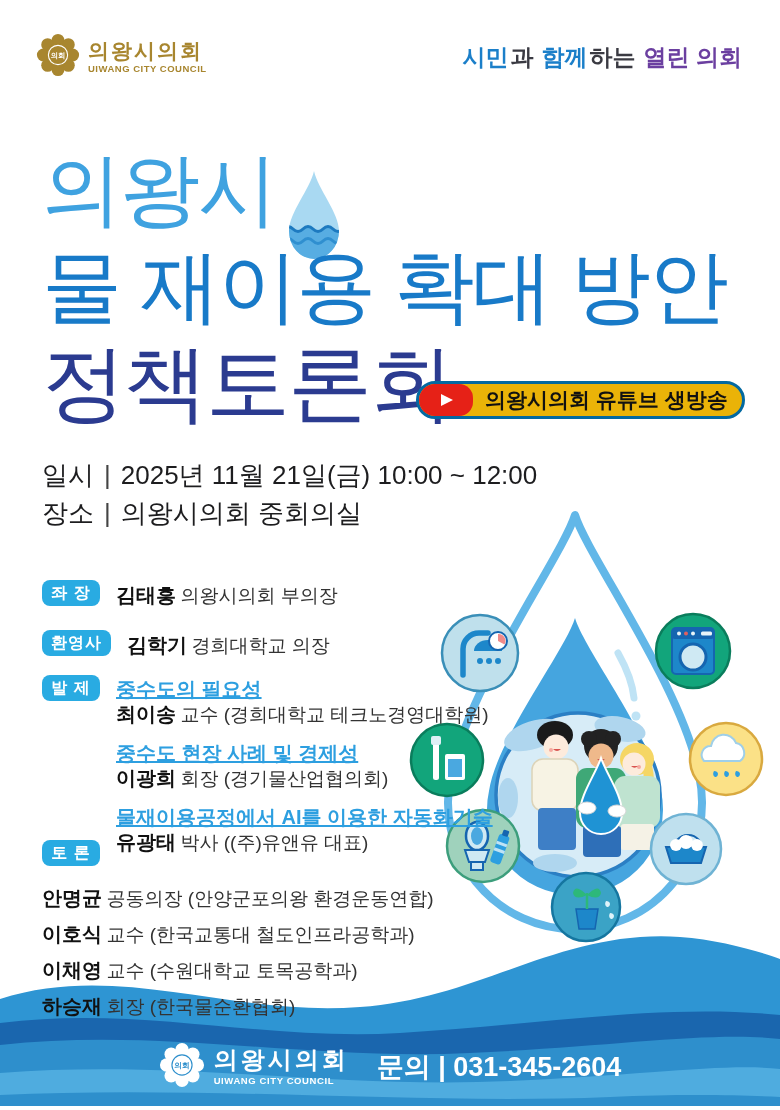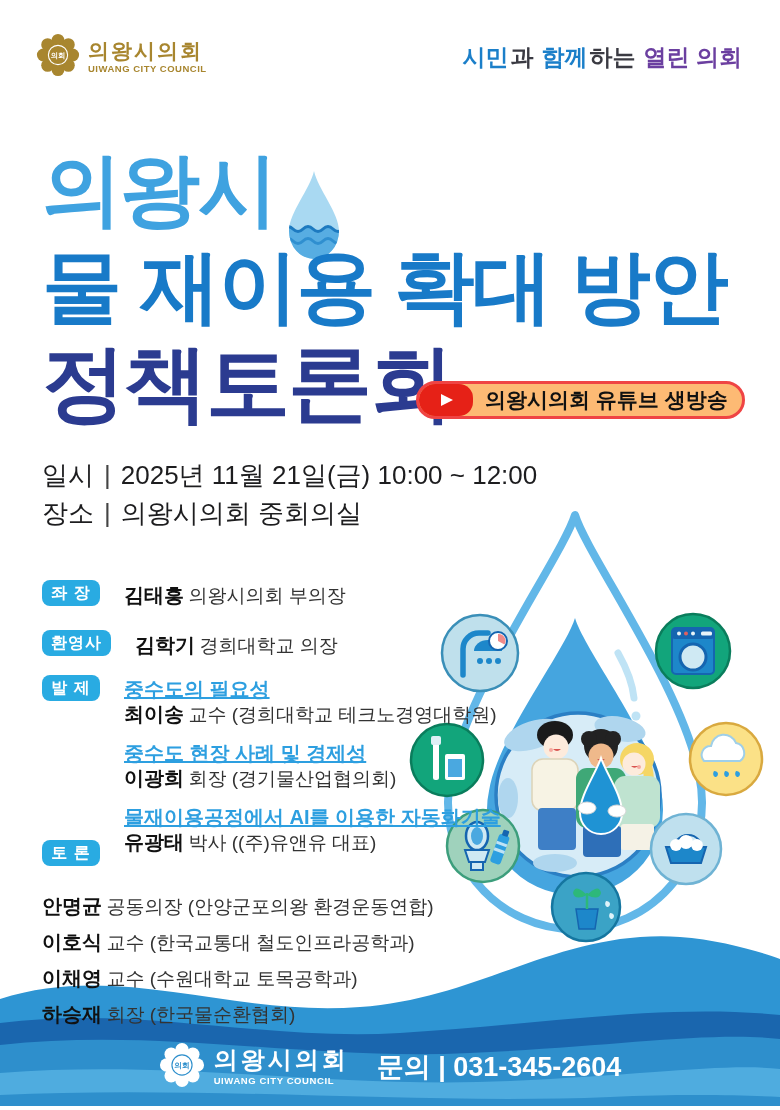--- a/index.html
+++ b/index.html
@@ -12,39 +12,39 @@
   .logo-texts { display:flex; flex-direction:column; line-height:1; }
   .logo-kr { font-size:21px; font-weight:bold; color:#A8862F; letter-spacing:2px; }
   .logo-en { font-size:9.5px; font-weight:bold; color:#A8862F; letter-spacing:.5px; margin-top:3px; }
   .slogan { top:42px; right:36px; font-size:23px; font-weight:800; z-index:5; white-space:nowrap; }
   .slogan .b { color:#1B7FC9; }
   .slogan .d { color:#3a3a42; }
   .slogan .p { color:#6B3FA0; }
   .slogan span { margin-right:2px; }
 
   
-  .title-line { left:42px; line-height:1; font-weight:700; letter-spacing:-2px; z-index:4; white-space:nowrap;text-align:right; }
+  .title-line { left:42px; line-height:1; font-weight:400; letter-spacing:-2px; z-index:4; white-space:nowrap;text-align:right; }
   .t1 { top:150px; font-size:80px; color:#3FA2E0; }
   .t2 { top:247px; font-size:80px; color:#187AC8; }
   .t3 { top:341px; font-size:84px; color:#2B3B90; }
   .title-drop { top:167px; left:283px; z-index:3; }
 
   
-  .yt-badge { top:381px; left:416px; height:38px; display:flex; align-items:stretch; border:3px solid #ef4444; border-radius:19px; background:#fdba74; overflow:hidden; z-index:5; }
+  .yt-badge { top:381px; left:416px; height:38px; display:flex; align-items:stretch; border:3px solid #0369a1; border-radius:19px; background:#eab308; overflow:hidden; z-index:5; }
   .yt-play { background:#E62117; width:54px; display:flex; align-items:center; justify-content:center; border-radius:0 14px 14px 0; }
   .yt-text { display:flex; align-items:center; padding:0 14px 0 12px; font-size:21px; font-weight:bold; color:#111; white-space:nowrap; }
 
   
   .info-line { left:42px; font-size:26px; color:#1d1d1f; font-weight:500; z-index:4; white-space:nowrap; }
   .info-date { top:458px; }
   .info-venue { top:496px; }
   .info-sep { margin:0 10px; color:#444; font-weight:300; }
 
   
-  .group { left:42px; display:flex; align-items:flex-start; gap:24px; z-index:6; }
+  .group { left:42px; display:flex; align-items:flex-start; gap:16px; z-index:6; }
   .g-chair { top:580px; }
   .g-welcome { top:630px; }
   .g-present { top:675px; }
   .g-discuss { top:840px;flex-direction:column; }
   .badge { background:#29ABE2; color:#fff; font-weight:bold; font-size:16px; min-width:58px; height:26px; border-radius:8px; display:inline-flex; align-items:center; justify-content:center; padding:0 9px; white-space:nowrap; letter-spacing:1px; flex:0 0 auto; }
   .p-name { font-size:20px; font-weight:bold; color:#111; }
   .p-role { font-size:19px; color:#333; font-weight:400; }
   .p-topic { font-size:20px; font-weight:bold; color:#2D9FE0;text-decoration:underline; }
   .row { white-space:nowrap; line-height:26px; }
   .present-item { margin-bottom:13px; }

